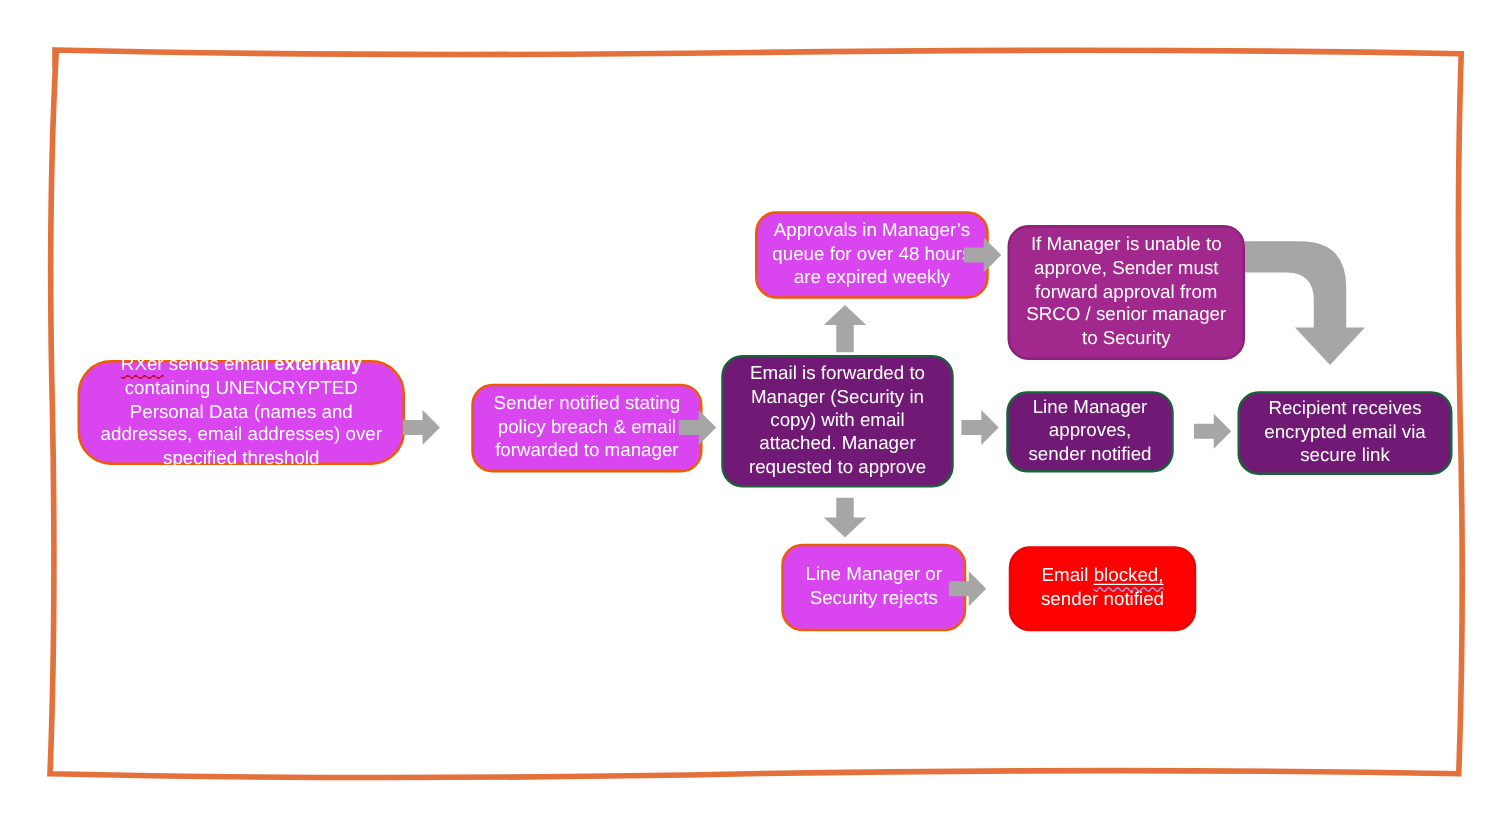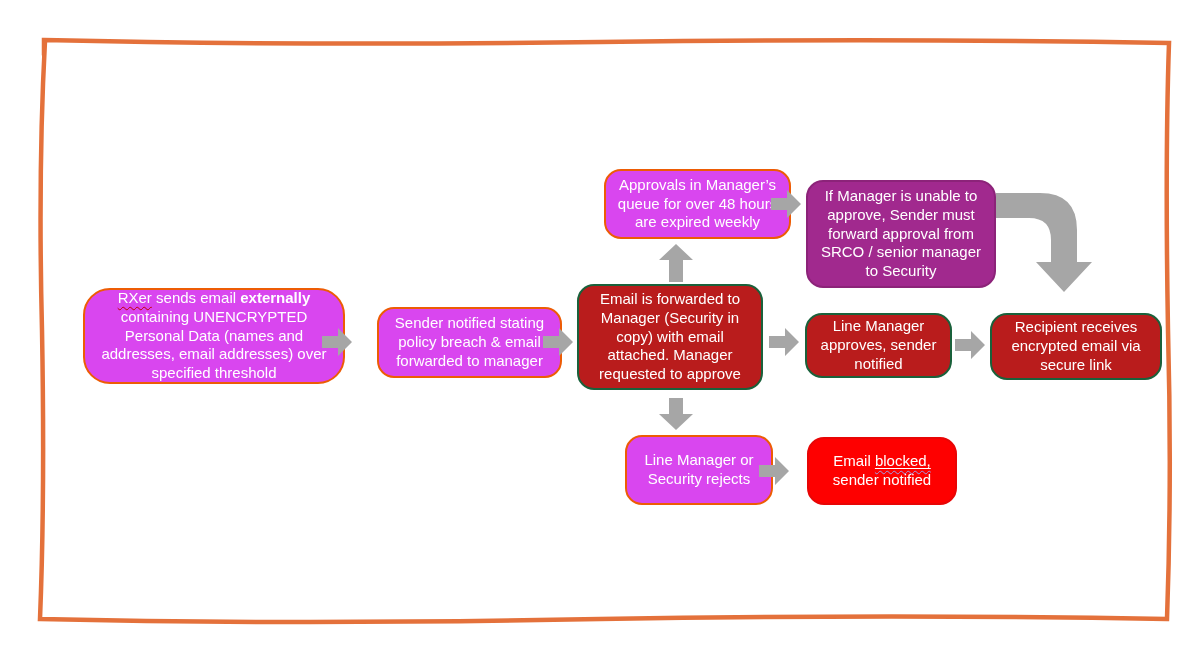--- a/index.html
+++ b/index.html
@@ -23,21 +23,21 @@
     justify-content: center;
     text-align: center;
     color: #ffffff;
     font-size: 15px;
     line-height: 1.25;
     border-radius: 17px;
     box-sizing: border-box;
     padding: 4px 8px;
   }
   .box-orange { background: #d946ef; border: 2px solid #ED5C05; margin-left: 24px; }
-  .box-green  { background: #b91c1c; border: 2px solid #1A613B; }
+  .box-green  { background: #701a75; border: 2px solid #1A613B; }
   .box-purple { background: #A1298E; border: 2px solid #8C2379; }
   .box-red    { background: #FE0000; border: 2px solid #E80505; }
   .arrow-fill { fill: #A6A6A6; }
   .sketch-border { stroke: #E4713B; stroke-width: 4.5; fill: none; stroke-linecap: round; }
   .bold { font-weight: bold; }
   .wavy-red {
     text-decoration: underline wavy #C00000;
     text-decoration-skip-ink: none;
     text-underline-offset: 3px;
     text-decoration-thickness: 1px;
@@ -65,21 +65,21 @@
          Q 45 495 40 619
          Q 300 625 600 619
          Q 900 614 1167 619
          Q 1172 480 1168 330
          Q 1165 160 1169 43
          Q 900 38 600 42
          Q 300 46 44 40
          L 44 55"></path>
   </svg>
 
-  <div class="box box-orange" style="left:59px; top:288px; width:262px; height:96px;border-radius:27px;">
+  <div class="box box-orange" style="left:38px; top:288px; width:262px; height:84px;border-radius:27px;">
     <div>
       <span class="wavy-red">RXer</span><span> sends email </span><span class="bold">externally</span><span> containing UNENCRYPTED Personal Data (names and addresses, email addresses) over specified threshold</span>
     </div>
   </div>
 
   <svg class="abs" style="left:322px; top:328px;" width="30" height="28" viewBox="0 0 30 28">
     <polygon class="arrow-fill" points="0,8 16,8 16,0 30,14 16,28 16,20 0,20"></polygon>
   </svg>
 
   <div class="box box-orange" style="left:353px; top:307px; width:185px; height:71px;">
@@ -111,21 +111,21 @@
   </div>
 
   <svg class="abs" style="left:990px; top:185px;" width="112" height="112" viewBox="0 0 112 112">
     <path class="arrow-fill" d="M 6 8 L 50 8 Q 87 8 87 45 L 87 77 L 102 77 L 74 107 L 46 77 L 61 77 L 61 55 Q 61 33 39 33 L 6 33 Z"></path>
   </svg>
 
   <svg class="abs" style="left:769px; top:328px;" width="30" height="28" viewBox="0 0 30 28">
     <polygon class="arrow-fill" points="0,8 16,8 16,0 30,14 16,28 16,20 0,20"></polygon>
   </svg>
 
-  <div class="box box-green" style="left:805px; top:313px; width:147px; height:65px;justify-content:center;">
+  <div class="box box-green" style="left:805px; top:313px; width:134px; height:65px;justify-content:center;">
     <div>Line Manager approves, sender notified</div>
   </div>
 
   <svg class="abs" style="left:955px; top:331px;" width="30" height="28" viewBox="0 0 30 28">
     <polygon class="arrow-fill" points="0,8 16,8 16,0 30,14 16,28 16,20 0,20"></polygon>
   </svg>
 
   <div class="box box-green" style="left:990px; top:313px; width:172px; height:67px;">
     <div>Recipient receives encrypted email via secure link</div>
   </div>

